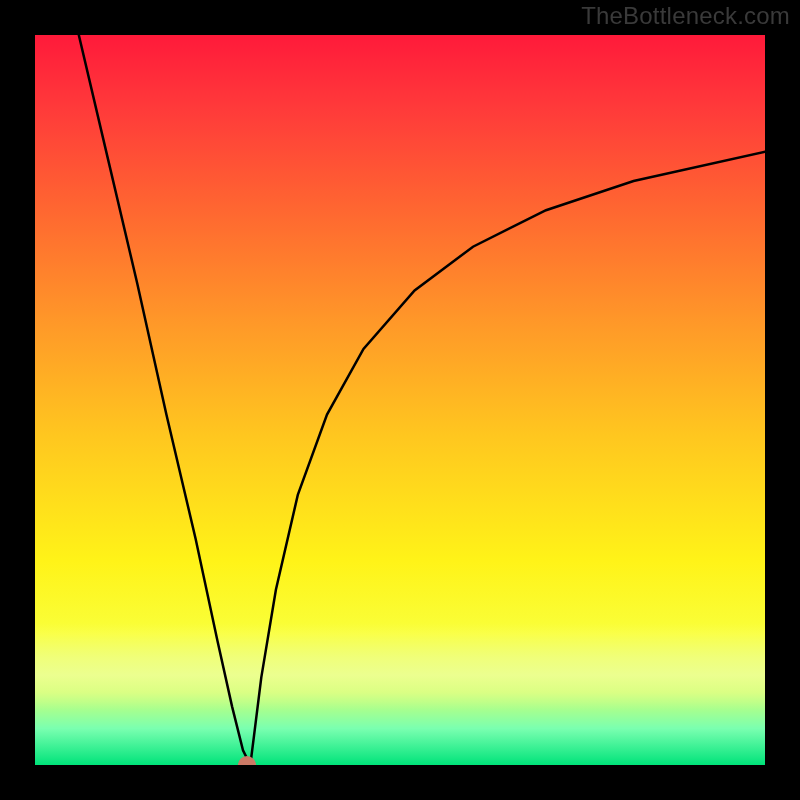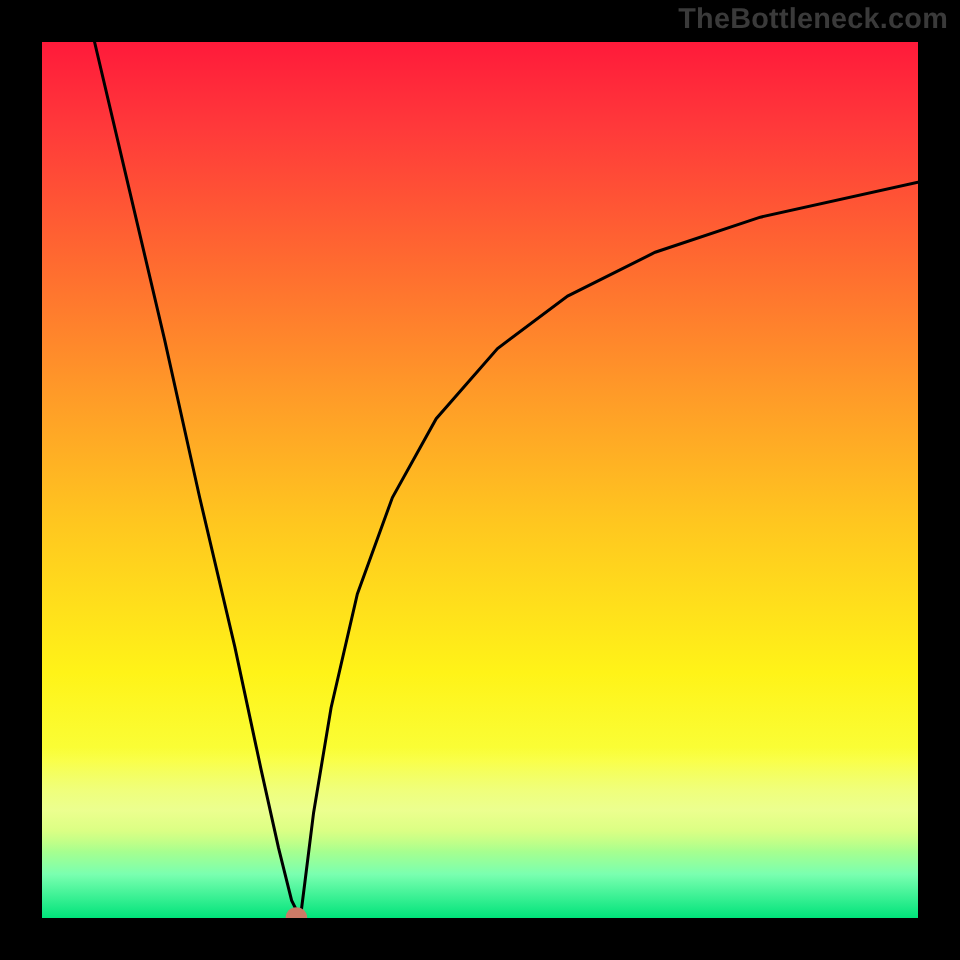--- a/index.html
+++ b/index.html
@@ -16,21 +16,21 @@
     width: 800px;
     height: 800px;
     background: #000;
   }
   .watermark {
     position: absolute;
     top: 2px;
     right: 10px;
     color: #3a3a3a;
     font-size: 24px;
-    font-weight: 700;
+    font-weight: 400;
     letter-spacing: 0.2px;
     z-index: 5;
   }
   .plot-area {
     position: absolute;
     left: 35px;
     top: 35px;
     width: 730px;
     height: 730px;
     overflow: hidden;

